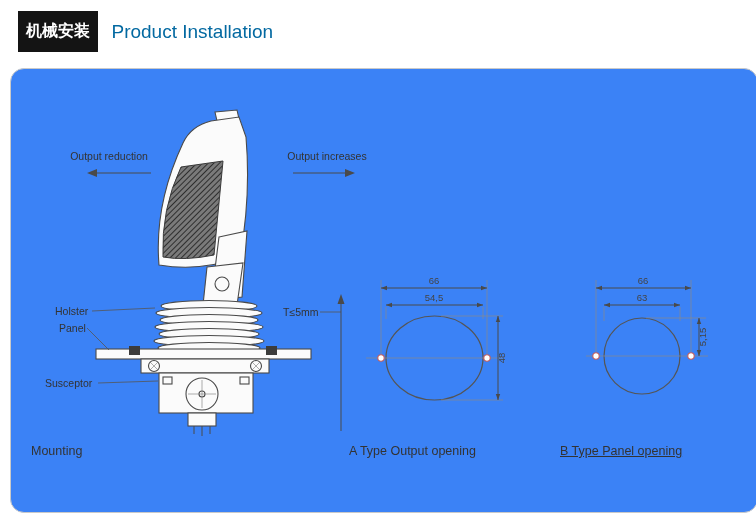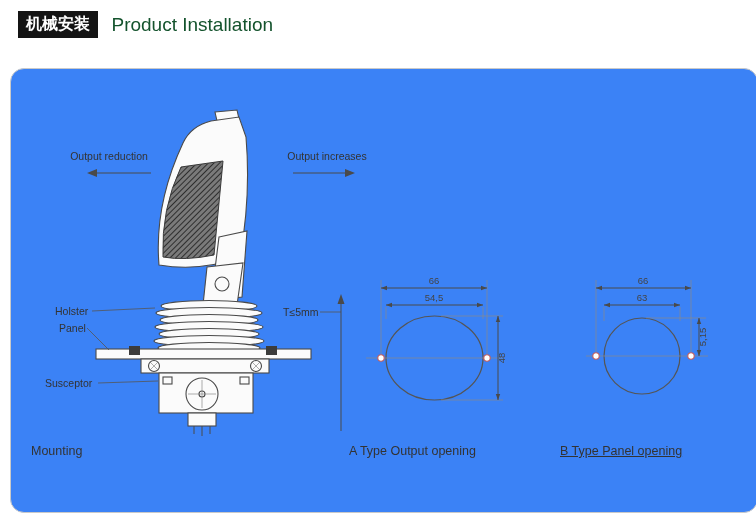--- a/index.html
+++ b/index.html
@@ -1,20 +1,20 @@
 <!DOCTYPE html>
 <html><head>
 <meta charset="utf-8">
 <style>
   html,body{margin:0;padding:0;background:#fff;width:756px;height:520px;overflow:hidden;
     font-family:"Liberation Sans", sans-serif;}
   .hdr{position:absolute;left:18px;top:11px;white-space:nowrap;}
   .badge{display:inline-block;background:#141414;color:#fff;font-weight:bold;
-    font-size:16px;padding:3px 8px;vertical-align:middle;}
-  .title{margin-left:9px;font-size:19px;color:#14532d;font-weight:500;vertical-align:middle;}
+    font-size:16px;padding:10px 8px;vertical-align:middle;}
+  .title{margin-left:9px;font-size:19px;color:#0369a1;font-weight:500;vertical-align:middle;}
   .panel{position:absolute;left:10px;top:68px;width:733px;height:443px;background:#3b82f6;
     border:1px solid #c9c9c9;border-radius:14px;padding-left:13px;}
   figure{margin:0;position:absolute;}
   svg{overflow:visible;display:block;}
   .fig-joy{left:30px;top:40px;}
   .fig-a{left:350px;top:200px;}
   .fig-b{left:575px;top:200px;}
   .caption{position:absolute;text-align:left;font-size:12.5px;color:#333;line-height:17px;}
   .cap-joy{left:20px;top:374px;width:360px;}
   .cap-a{left:338px;top:374px;width:190px;}

